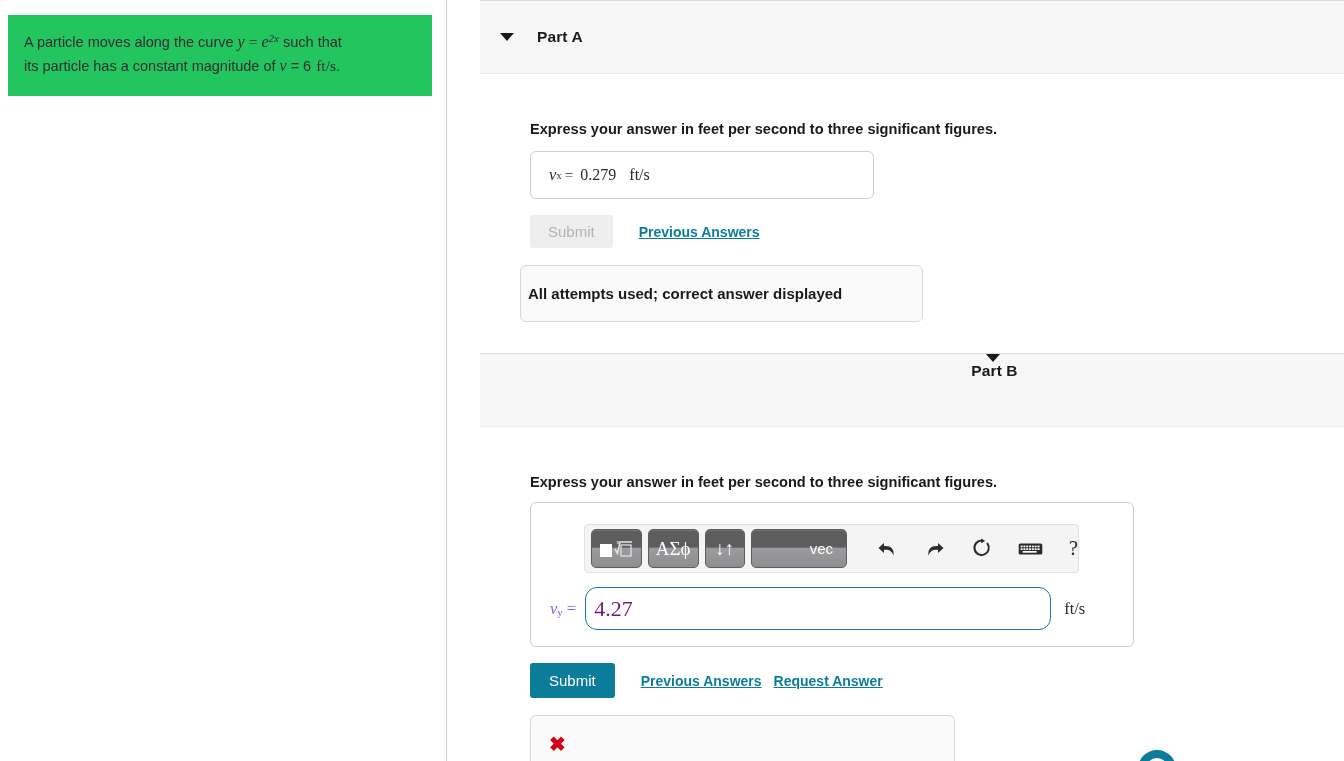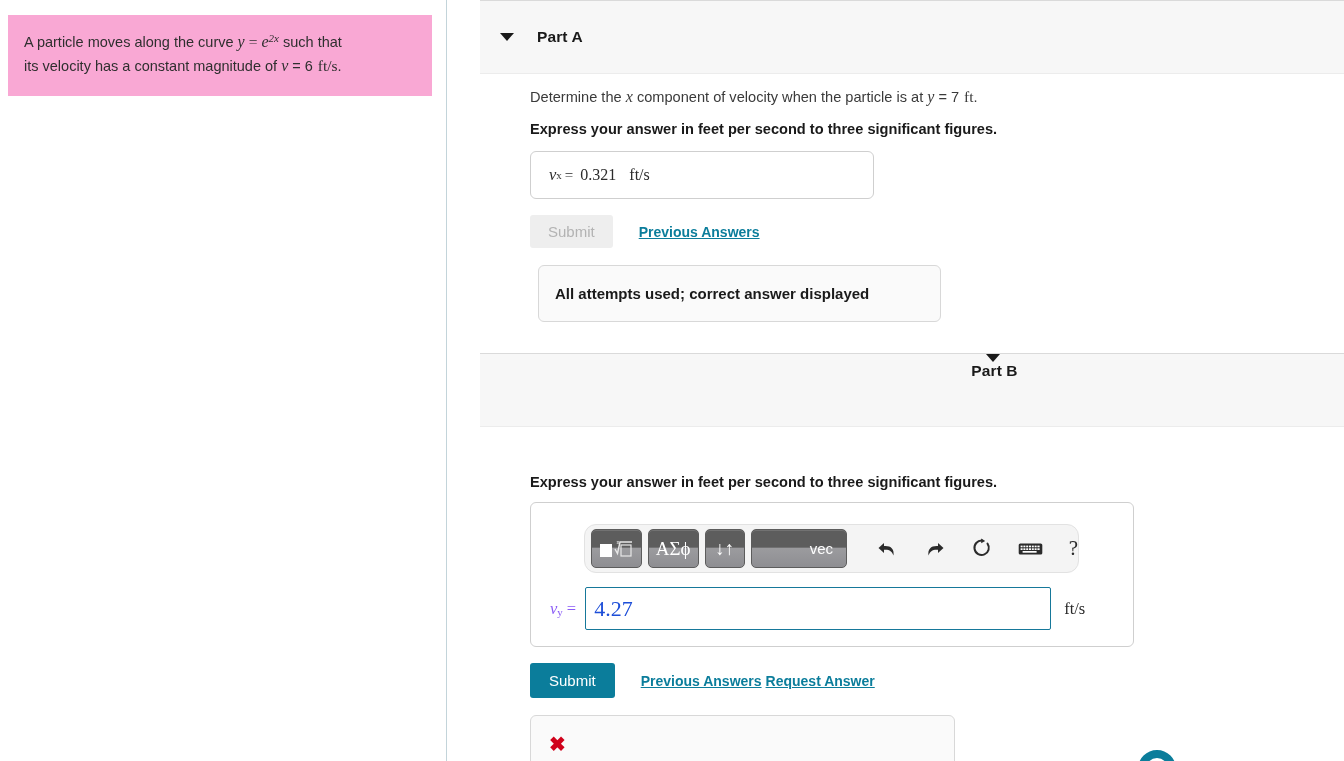--- a/index.html
+++ b/index.html
@@ -23,21 +23,21 @@
     width: 440px;
     height: 761px;
     background: #ffffff;
   }
   #problem-statement {
     position: absolute;
     left: 8px;
     top: 15px;
     width: 424px;
     box-sizing: border-box;
-    background: #f9a8d4;
+    background: #22c55e;
     padding: 15px 16px 17px 16px;
     font-size: 14.5px;
     line-height: 1.52;
     color: #2f2f2f;
   }
   #vertical-divider {
     position: absolute;
     left: 446px;
     top: 0;
     width: 1px;
@@ -209,25 +209,25 @@
     display: flex;
     align-items: center;
   }
   .msg-text {
     font-size: 15px;
     font-weight: bold;
     color: #1a1a1a;
   }
 
   #partA-result {
-    left: 90px;
+    left: 72px;
     top: 265px;
     width: 403px;
     height: 57px;
-    padding-left: 16px;
+    padding-left: 7px;
   }
 
   
   #partB-input-panel {
     position: absolute;
     left: 82px;
     top: 502px;
     width: 604px;
     height: 145px;
     box-sizing: border-box;
@@ -237,21 +237,21 @@
   }
   #math-toolbar {
     position: absolute;
     left: 53px;
     top: 21px;
     width: 495px;
     height: 49px;
     box-sizing: border-box;
     background: #f4f4f4;
     border: 1px solid #e2e2e2;
-    border-radius: 12px;
+    border-radius: 4px;
     display: flex;
     align-items: center;
   }
   .tb-btn {
     width: 52px;
     height: 37px;
     margin-left: 6px;
     border-radius: 5px;
     border: 1px solid #5c5c5c;
     background: linear-gradient(to bottom, #5d5d5d 0%, #5d5d5d 46%, #9b9b9e 50%, #8e8e92 100%);
@@ -291,25 +291,25 @@
     font-size: 16.5px;
     color: #8b5cf6;
     white-space: nowrap;
   }
   #partB-input {
     margin-left: 9px;
     width: 466px;
     height: 43px;
     box-sizing: border-box;
     border: 1px solid #16789a;
-    border-radius: 2px;
+    border-radius: 12px;
     background: #ffffff;
     font-family: "Liberation Serif", serif;
     font-size: 22px;
-    color: #1d4ed8;
+    color: #701a75;
     padding: 0 8px;
     outline: none;
   }
   #partB-unit {
     margin-left: 13px;
     font-family: "Liberation Serif", serif;
     font-size: 16.5px;
     color: #2b2b2b;
   }
 
@@ -346,44 +346,41 @@
     border: 8px solid #0b7d9b;
     box-sizing: border-box;
   }
 </style>
 </head>
 <body>
 
 <div id="left-panel">
   <div id="problem-statement">
     <span>A particle moves along the curve </span><span class="mvar">y</span><span class="munit" style="margin:0 4px;">=</span><span class="mvar">e</span><span class="msup">2x</span><span> such that</span><br>
-    <span>its velocity has a constant magnitude of </span><span class="mvar">v</span><span style="margin:0 4px;">=</span><span>6</span><span class="munit" style="margin-left:5px;">ft/s</span><span>.</span>
+    <span>its particle has a constant magnitude of </span><span class="mvar">v</span><span style="margin:0 4px;">=</span><span>6</span><span class="munit" style="margin-left:5px;">ft/s</span><span>.</span>
   </div>
 </div>
 
 <div id="vertical-divider"></div>
 
 <div id="right-panel">
 
   <div class="part-header" style="top:0;">
     <div class="part-caret"></div>
     <div class="part-title">Part A</div>
   </div>
 
-  <div class="part-body q-line" style="top:87px;">
-    <span>Determine the </span><span class="mvar">x</span><span> component of velocity when the particle is at </span><span class="mvar">y</span><span style="margin:0 4px;">=</span><span>7</span><span class="munit" style="margin-left:5px;">ft</span><span>.</span>
-  </div>
 
   <div class="part-body q-bold" style="top:120px;">Express your answer in feet per second to three significant figures.</div>
 
   <div id="partA-answer-box">
     <span class="lbl">v</span>
       <span class="msub">x</span>
     <span class="eq">=</span>
-    <span class="val">0.321</span>
+    <span class="val">0.279</span>
     <span class="unit">ft/s</span>
   </div>
 
   <div id="partA-actions">
     <button class="btn-submit-disabled">Submit</button>
     <span class="link">Previous Answers</span>
   </div>
 
   <div class="msg-box" id="partA-result">
     <span class="msg-text">All attempts used; correct answer displayed</span>
@@ -456,21 +453,21 @@
     <div id="partB-field-row">
       <span id="partB-label"><span>v</span><span class="msub">y</span><span style="font-style:normal;margin-left:4px;">=</span></span>
       <input id="partB-input" type="text" value="4.27" style="">
       <span id="partB-unit">ft/s</span>
     </div>
   </div>
 
   <div id="partB-actions">
     <button class="btn-submit">Submit</button>
     <span class="link">Previous Answers</span>
-    <span class="link" style="margin-left:4px;">Request Answer</span>
+    <span class="link" style="margin-left:12px;">Request Answer</span>
   </div>
 
   <div class="msg-box" id="partB-result">
     <span id="x-mark">✖</span>
   </div>
 
   <div id="teal-arc"></div>
 </div>
 
 </body></html>

